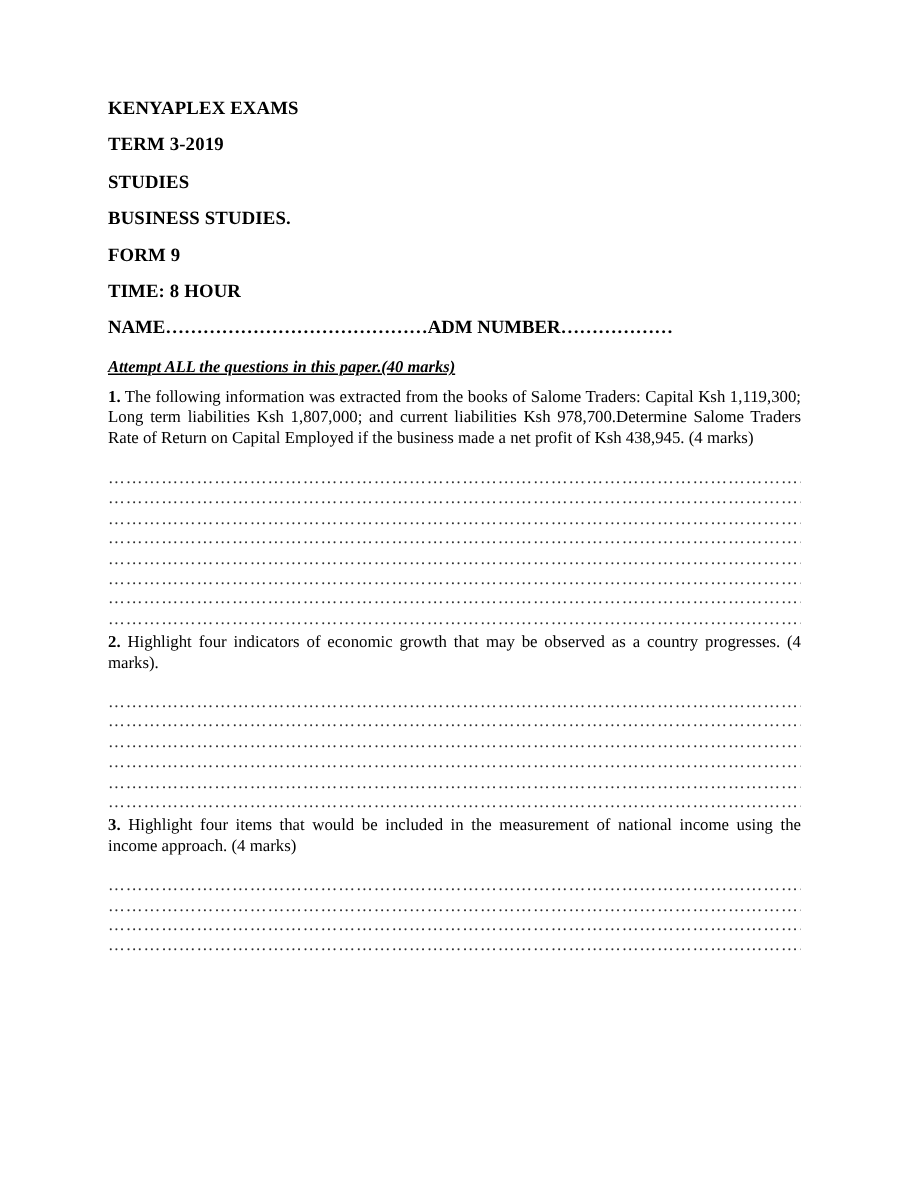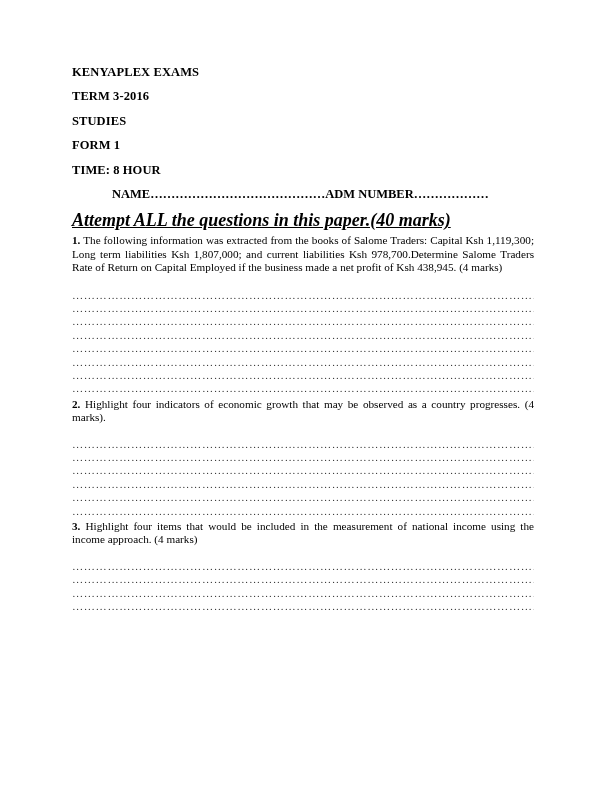--- a/index.html
+++ b/index.html
@@ -30,24 +30,23 @@
     font-weight: bold;
     line-height: 24.4px;
     letter-spacing: 0.1px;
     white-space: pre;
   }
   .namefield {
     font-size: 12.5px;
     font-weight: bold;
     line-height: 24.4px;
     white-space: pre;
-    margin-left: 40px;
   }
   .instruction {
-    font-size: 18px;
+    font-size: 11px;
     font-weight: bold;
     font-style: italic;
     text-decoration: underline;
     line-height: 24px;
     margin-top: 2px;
     white-space: pre;
   }
   .question {
     font-size: 11.2px;
     line-height: 13.4px;
@@ -79,23 +78,24 @@
   .a2 { margin-top: 13px; }
   .a3 { margin-top: 13px; }
 </style>
 </head>
 <body>
 
 <div class="page">
 
   <div class="header-block">
     <div class="header-line">KENYAPLEX EXAMS</div>
-    <div class="header-line">TERM 3-2016</div>
+    <div class="header-line">TERM 3-2019</div>
     <div class="header-line">STUDIES</div>
-    <div class="header-line">FORM 1</div>
+    <div class="header-line">BUSINESS STUDIES.</div>
+    <div class="header-line">FORM 9</div>
     <div class="header-line">TIME: 8 HOUR</div>
     <div class="namefield">NAME……………………………………ADM NUMBER………………</div>
   </div>
 
   <div class="instruction">Attempt ALL the questions in this paper.(40 marks)</div>
 
   <div class="question q1"><span class="qnum">1.</span><span> The following information was extracted from the books of Salome Traders: Capital Ksh 1,119,300; Long term liabilities Ksh 1,807,000; and current liabilities Ksh 978,700.Determine Salome Traders Rate of Return on Capital Employed if the business made a net profit of Ksh 438,945. (4 marks)</span></div>
   <div class="answer-lines a1">
       <div class="dotline">…………………………………………………………………………………………………………………</div>
       <div class="dotline">…………………………………………………………………………………………………………………</div>

